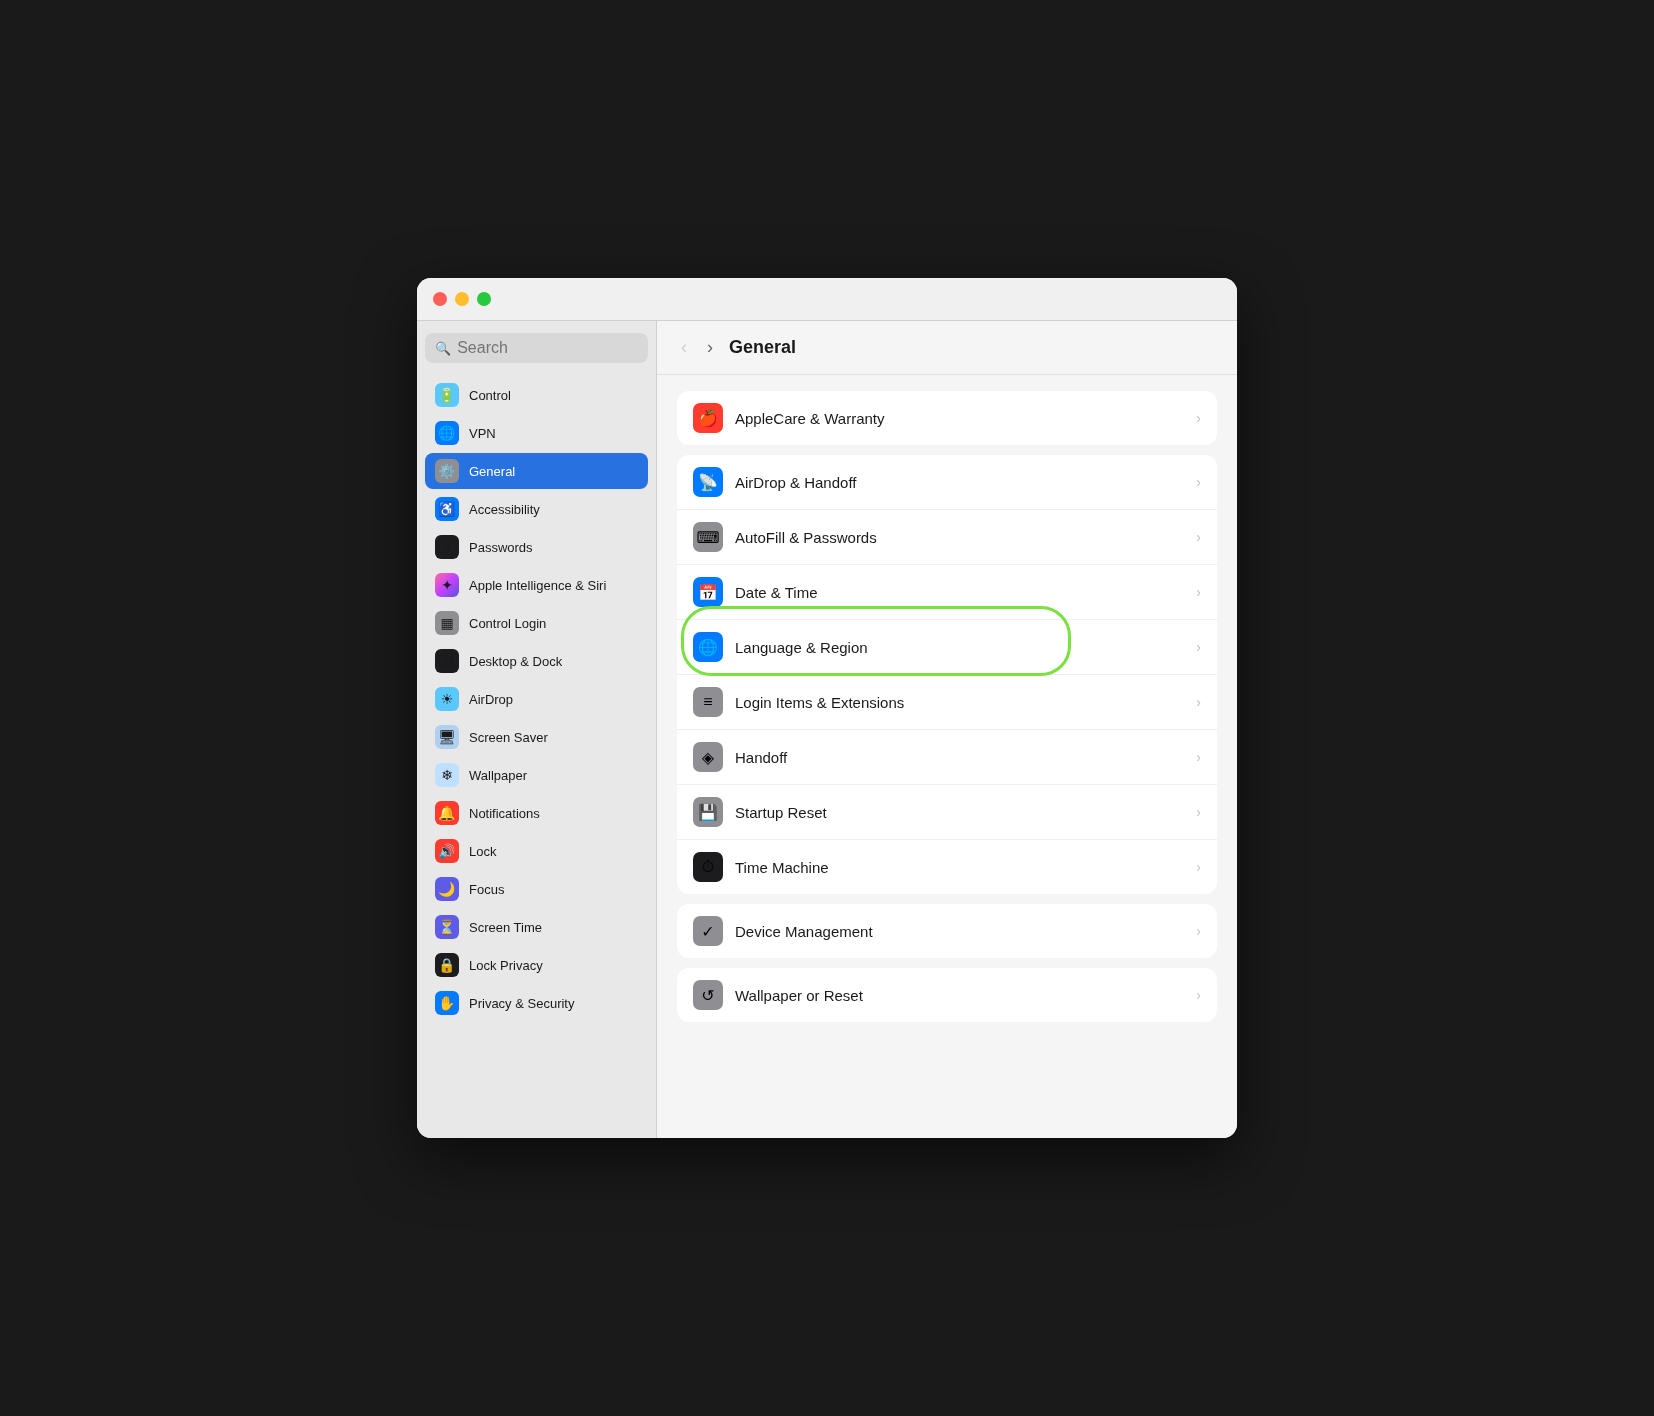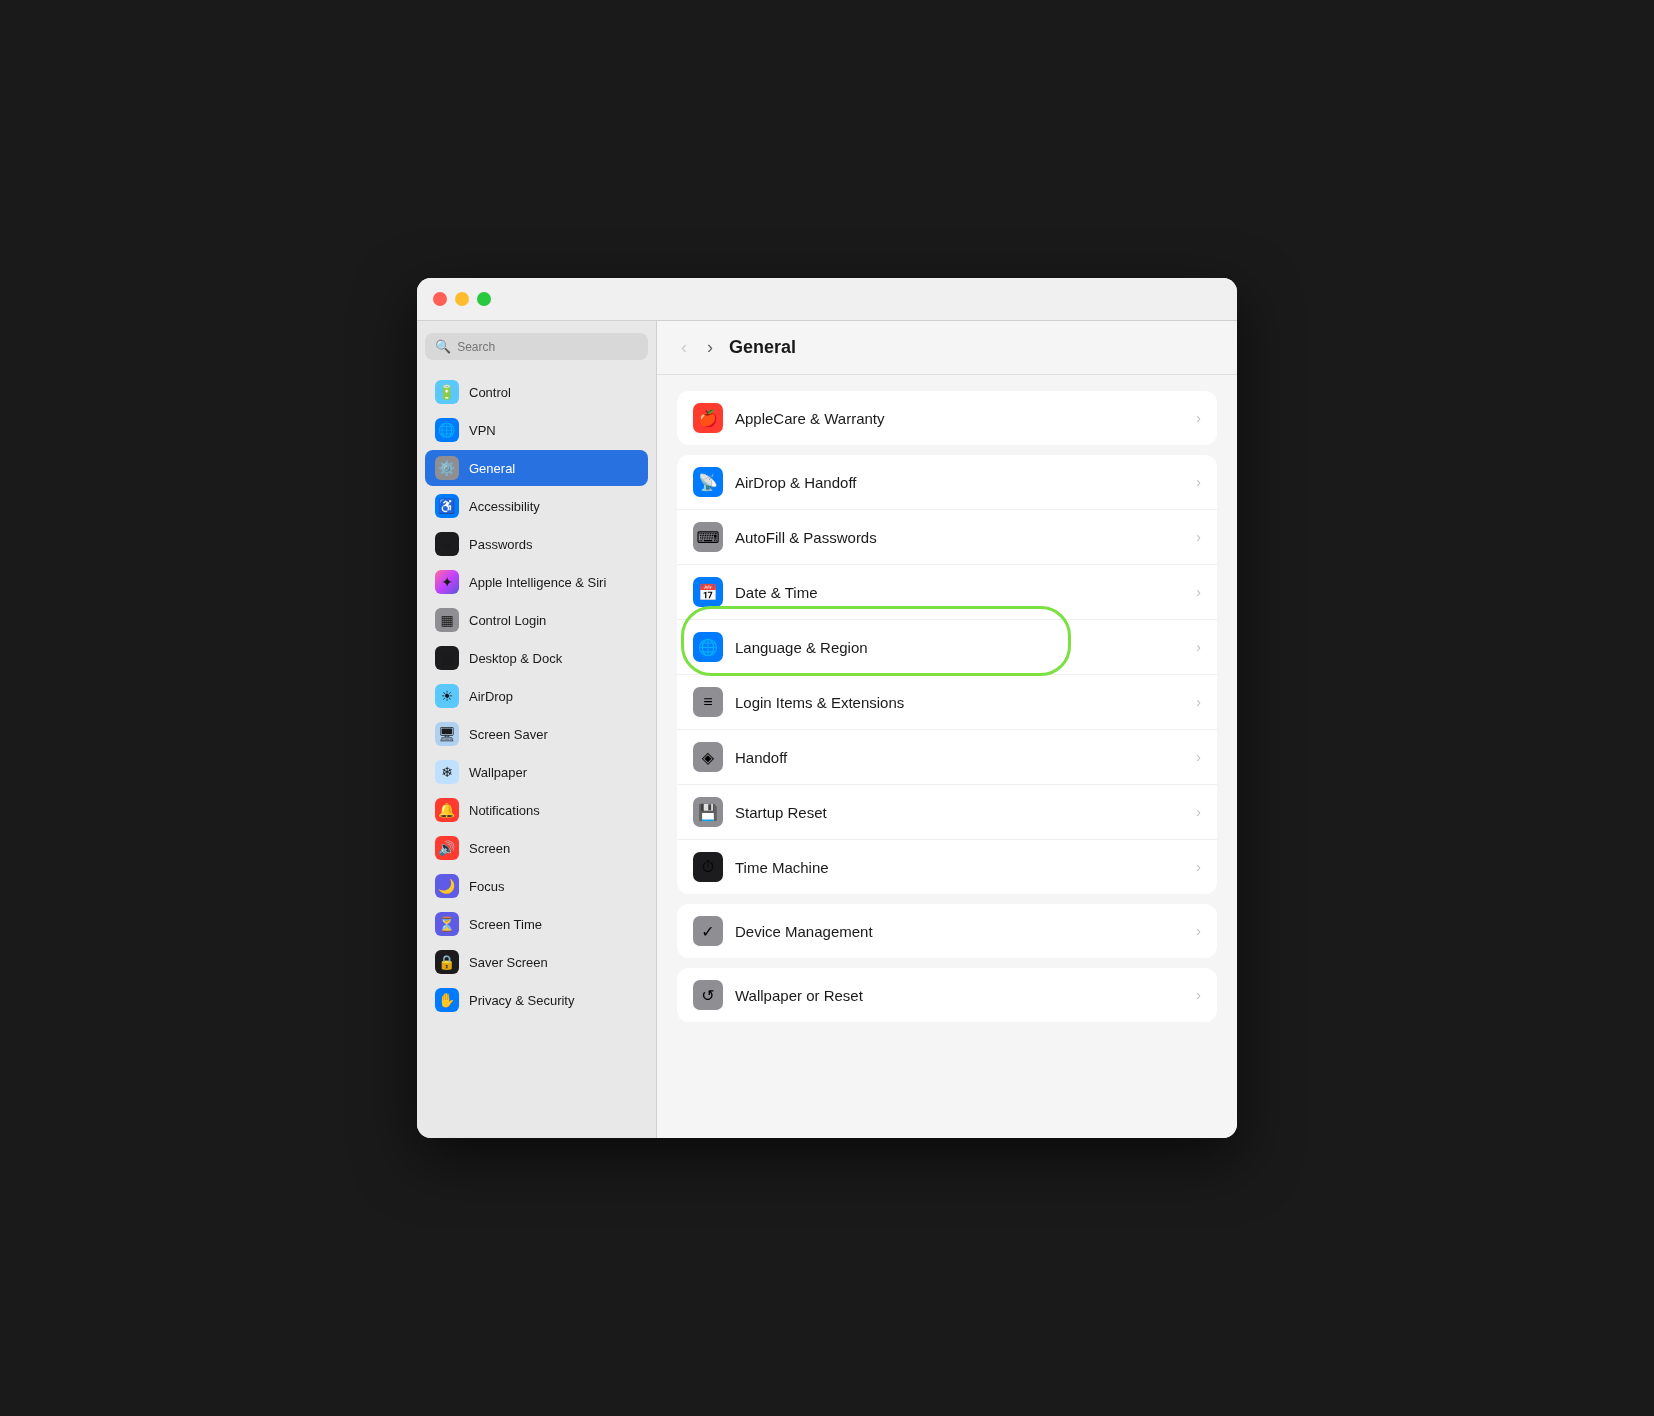--- a/index.html
+++ b/index.html
@@ -66,21 +66,21 @@
       gap: 6px;
     }
     .search-bar .search-icon-char {
       color: #888;
       font-size: 13px;
     }
     .search-bar input {
       background: transparent;
       border: none;
       outline: none;
-      font-size: 12px;
+      font-size: 16px;
       color: #c2410c;
       width: 100%;
     }
     .sidebar-item {
       display: flex;
       align-items: center;
       padding: 6px 10px;
       border-radius: 8px;
       cursor: pointer;
       gap: 10px;
@@ -293,33 +293,33 @@
           <div class="sidebar-item">
             <div class="sidebar-icon icon-wallpaper">❄</div>
             <span class="sidebar-label">Wallpaper</span>
           </div>
           <div class="sidebar-item">
             <div class="sidebar-icon icon-notifications">🔔</div>
             <span class="sidebar-label">Notifications</span>
           </div>
           <div class="sidebar-item">
             <div class="sidebar-icon icon-sound">🔊</div>
-            <span class="sidebar-label">Screen</span>
+            <span class="sidebar-label">Lock</span>
           </div>
           <div class="sidebar-item">
             <div class="sidebar-icon icon-focus">🌙</div>
             <span class="sidebar-label">Focus</span>
           </div>
           <div class="sidebar-item">
             <div class="sidebar-icon icon-screentime">⏳</div>
             <span class="sidebar-label">Screen Time</span>
           </div>
           <div class="sidebar-item">
             <div class="sidebar-icon icon-lockscreen">🔒</div>
-            <span class="sidebar-label">Saver Screen</span>
+            <span class="sidebar-label">Lock Privacy</span>
           </div>
           <div class="sidebar-item">
             <div class="sidebar-icon icon-privacy">✋</div>
             <span class="sidebar-label">Privacy &amp; Security</span>
           </div>
         </div>
     </div>
 
     <div class="main">
       <div class="main-header">

